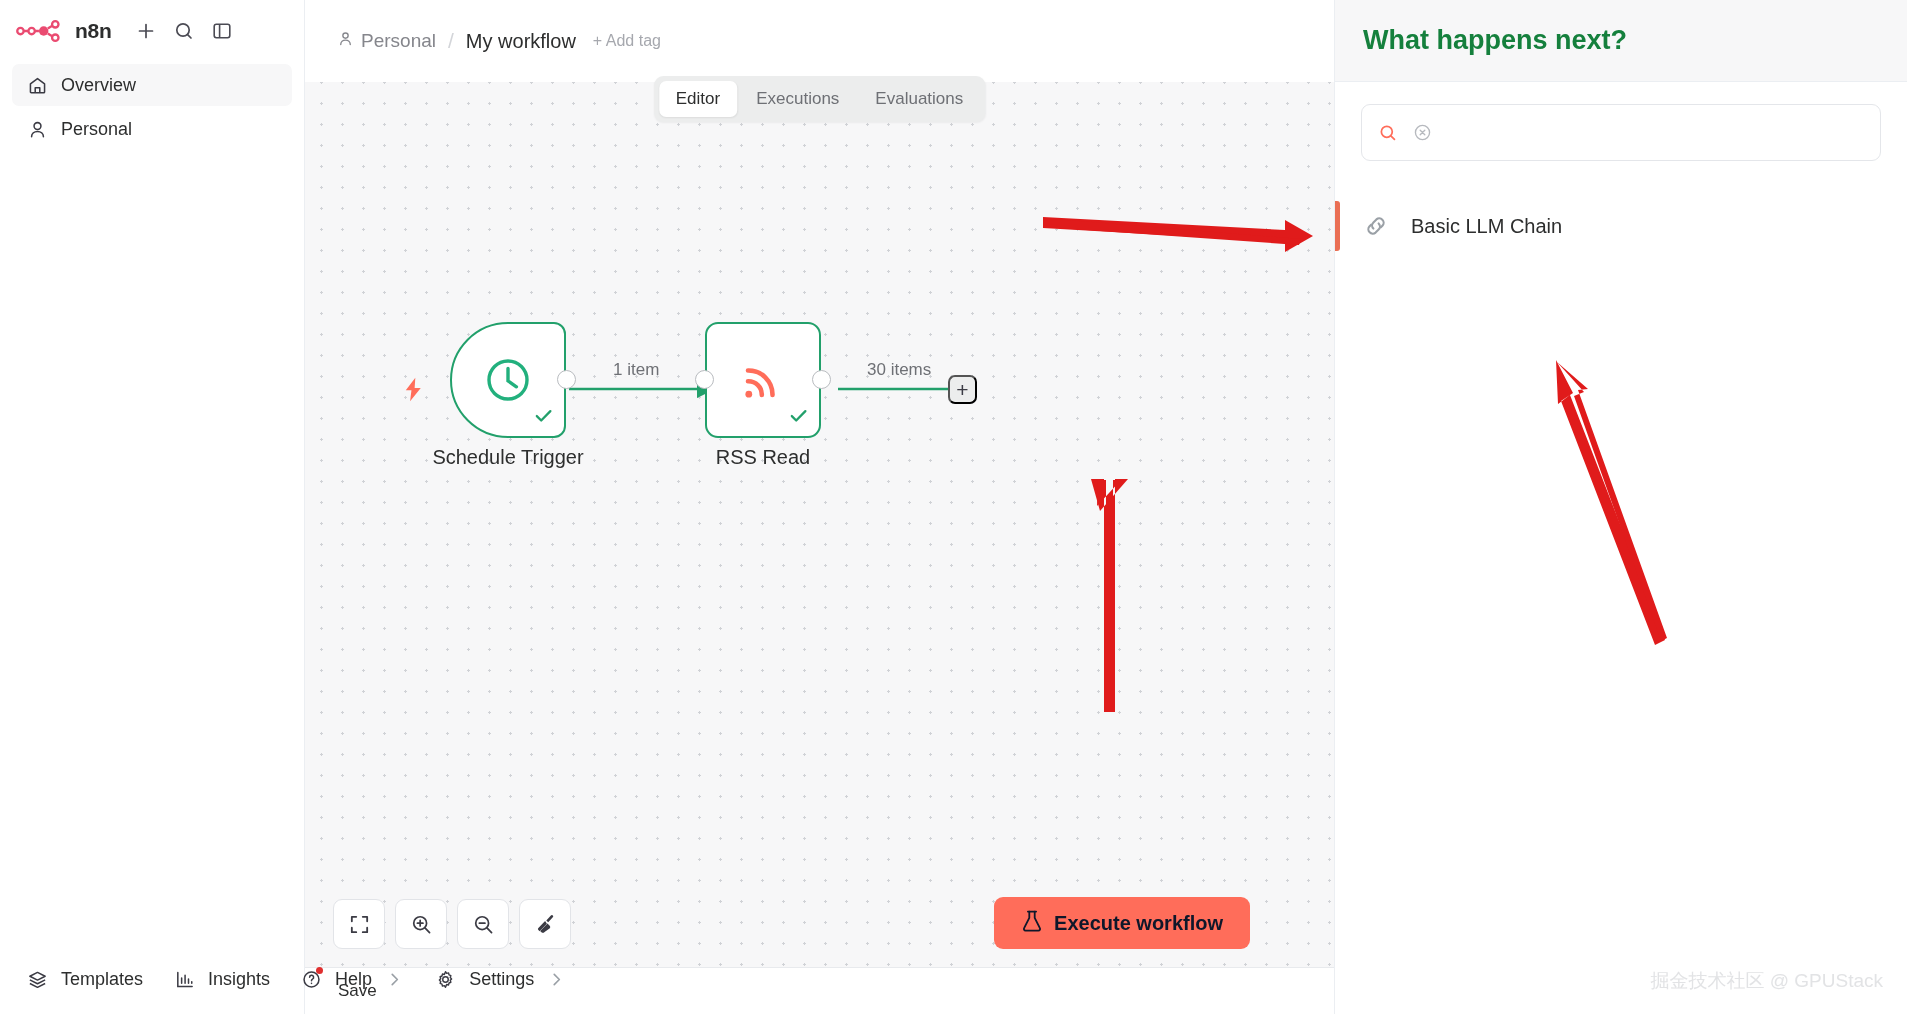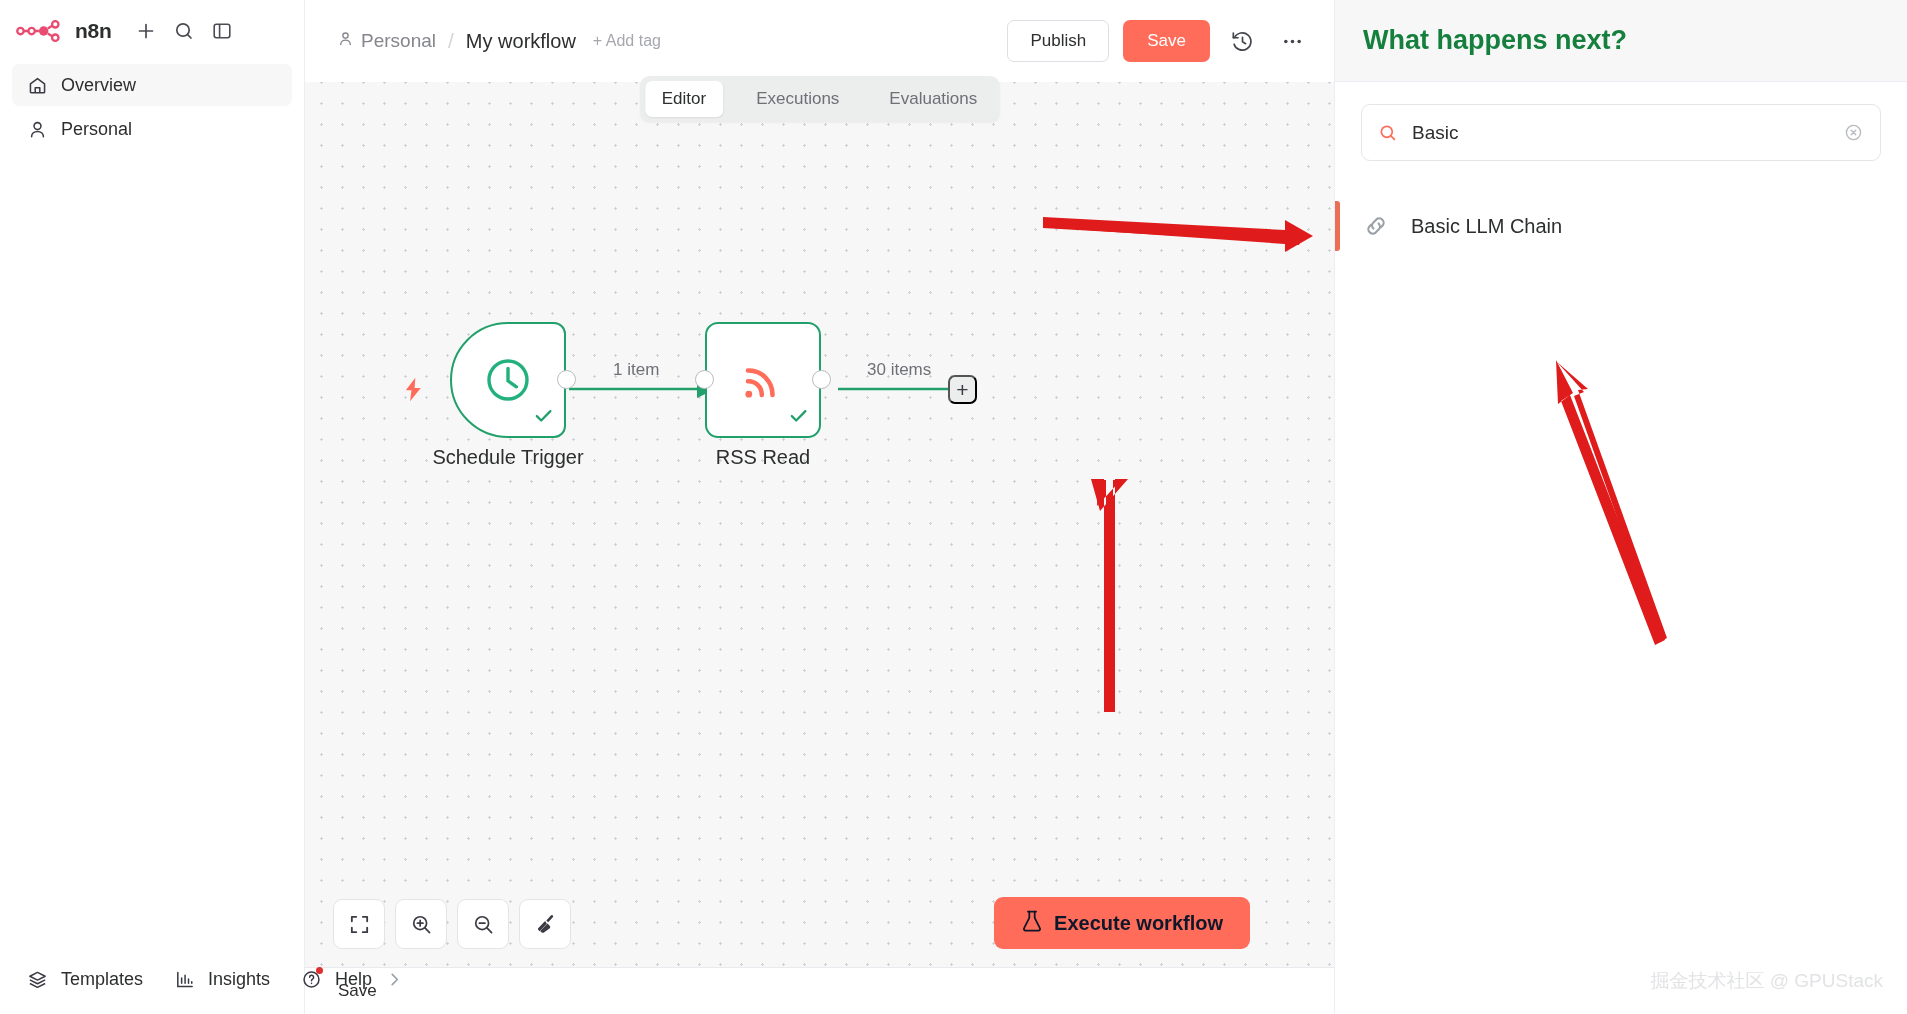--- a/index.html
+++ b/index.html
@@ -80,21 +80,21 @@
     background: #ff6d5a; border: none; color: #fff;
     font-size: 17px; cursor: pointer; font-family: inherit;
   }
   .hdr-icon { width: 36px; height: 36px; display:flex; align-items:center; justify-content:center; color:#43444b; cursor:pointer; border-radius:6px; }
 
   
   #tabbar {
     position: absolute; left: 50%; transform: translateX(-50%);
     top: 76px; z-index: 9;
     background: #eceded; border-radius: 9px; padding: 5px;
-    display: flex; gap: 16px; box-shadow: 0 1px 2px rgba(0,0,0,.05);
+    display: flex; gap: 2px; box-shadow: 0 1px 2px rgba(0,0,0,.05);
   }
   .tab {
     height: 36px; padding: 0 17px; border-radius: 7px;
     display: flex; align-items: center; justify-content: center;
     font-size: 17px; color: #6e7075; cursor: pointer; white-space: nowrap;
   }
   .tab.active { background: #fff; color: #2d2e2e; box-shadow: 0 1px 2px rgba(0,0,0,.07); }
 
   
   #canvas-wrap { flex: 1 1 auto; position: relative; min-height: 0; }
@@ -303,58 +303,53 @@
               <circle cx="11" cy="15" r=".85" fill="currentColor" stroke="none"></circle>
             </svg>
         </span>
         <span>Help</span>
         <span class="chev">
           <svg width="19" height="19" viewBox="0 0 20 20" fill="none" stroke="currentColor" stroke-width="1.7" stroke-linecap="round" stroke-linejoin="round">
               <path d="M7.6 4.6l5.4 5.4-5.4 5.4"></path>
             </svg>
         </span>
       </div>
+      <div class="sb-item">
+        <span class="sb-ico">
+          <svg width="21" height="21" viewBox="0 0 22 22" fill="none" stroke="currentColor" stroke-width="1.5" stroke-linejoin="round">
+              <circle cx="11" cy="11" r="2.9"></circle>
+              <path d="M11 2.9l1.2 1.7 2-.5.5 2 1.9.8-.6 2 1.4 1.5-1.4 1.5.6 2-1.9.8-.5 2-2-.5L11 19.1l-1.2-1.7-2 .5-.5-2-1.9-.8.6-2L4.6 11.6 6 10.1l-.6-2 1.9-.8.5-2 2 .5z"></path>
+            </svg>
+        </span>
+        <span>Settings</span>
+        <span class="chev">
+          <svg width="19" height="19" viewBox="0 0 20 20" fill="none" stroke="currentColor" stroke-width="1.7" stroke-linecap="round" stroke-linejoin="round">
+              <path d="M7.6 4.6l5.4 5.4-5.4 5.4"></path>
+            </svg>
+        </span>
+      </div>
     </div>
   </aside>
 
   <div id="main">
 
     <header id="header">
       <div class="crumbs">
         <span class="crumb-personal">
           <span>
             <svg width="17" height="17" viewBox="0 0 20 20" fill="none" stroke="currentColor" stroke-width="1.6" stroke-linecap="round">
                 <circle cx="10" cy="6.6" r="3.1"></circle>
                 <path d="M4.4 17c0-3.1 2.5-5.1 5.6-5.1s5.6 2 5.6 5.1"></path>
               </svg>
           </span>
           <span>Personal</span>
         </span>
         <span class="crumb-sep">/</span>
         <span class="crumb-name">My workflow</span>
         <span class="add-tag">+ Add tag</span>
-      </div>
-      <div class="hdr-right">
-        <button class="btn-publish">Publish</button>
-        <button class="btn-save">Save</button>
-        <span class="hdr-icon">
-          <svg width="25" height="25" viewBox="0 0 24 24" fill="none" stroke="currentColor" stroke-width="1.6" stroke-linecap="round" stroke-linejoin="round">
-              <path d="M3.2 8.4V3.9"></path>
-              <path d="M3.2 8.4h4.5"></path>
-              <path d="M4.4 8.2A8.3 8.3 0 1 1 3.9 14.6"></path>
-              <path d="M12 8v4.3l3 1.8"></path>
-            </svg>
-        </span>
-        <span class="hdr-icon">
-          <svg width="25" height="25" viewBox="0 0 24 24" fill="currentColor">
-              <circle cx="5.6" cy="12" r="1.7"></circle>
-              <circle cx="12" cy="12" r="1.7"></circle>
-              <circle cx="18.4" cy="12" r="1.7"></circle>
-            </svg>
-        </span>
       </div>
     </header>
 
     <div id="tabbar">
       <div class="tab active">Editor</div>
       <div class="tab">Executions</div>
       <div class="tab">Evaluations</div>
     </div>
 
     <div id="canvas-wrap">
@@ -469,21 +464,20 @@
     </div>
     <div class="rp-body">
       <div class="search-row">
         <div class="search-box">
           <span class="search-ico">
             <svg width="20" height="20" viewBox="0 0 22 22" fill="none" stroke="currentColor" stroke-width="1.9" stroke-linecap="round">
                 <circle cx="9.7" cy="9.7" r="6"></circle>
                 <path d="M14.1 14.1l4 4"></path>
               </svg>
           </span>
-          <span class="search-val">Basic</span>
           <span class="search-clear">
             <svg width="21" height="21" viewBox="0 0 22 22" fill="none" stroke="currentColor" stroke-width="1.4" stroke-linecap="round">
                 <circle cx="11" cy="11" r="7.4"></circle>
                 <path d="M8.6 8.6l4.8 4.8M13.4 8.6l-4.8 4.8"></path>
               </svg>
           </span>
         </div>
       </div>
       <div class="result-list">
         <div class="result-item">

